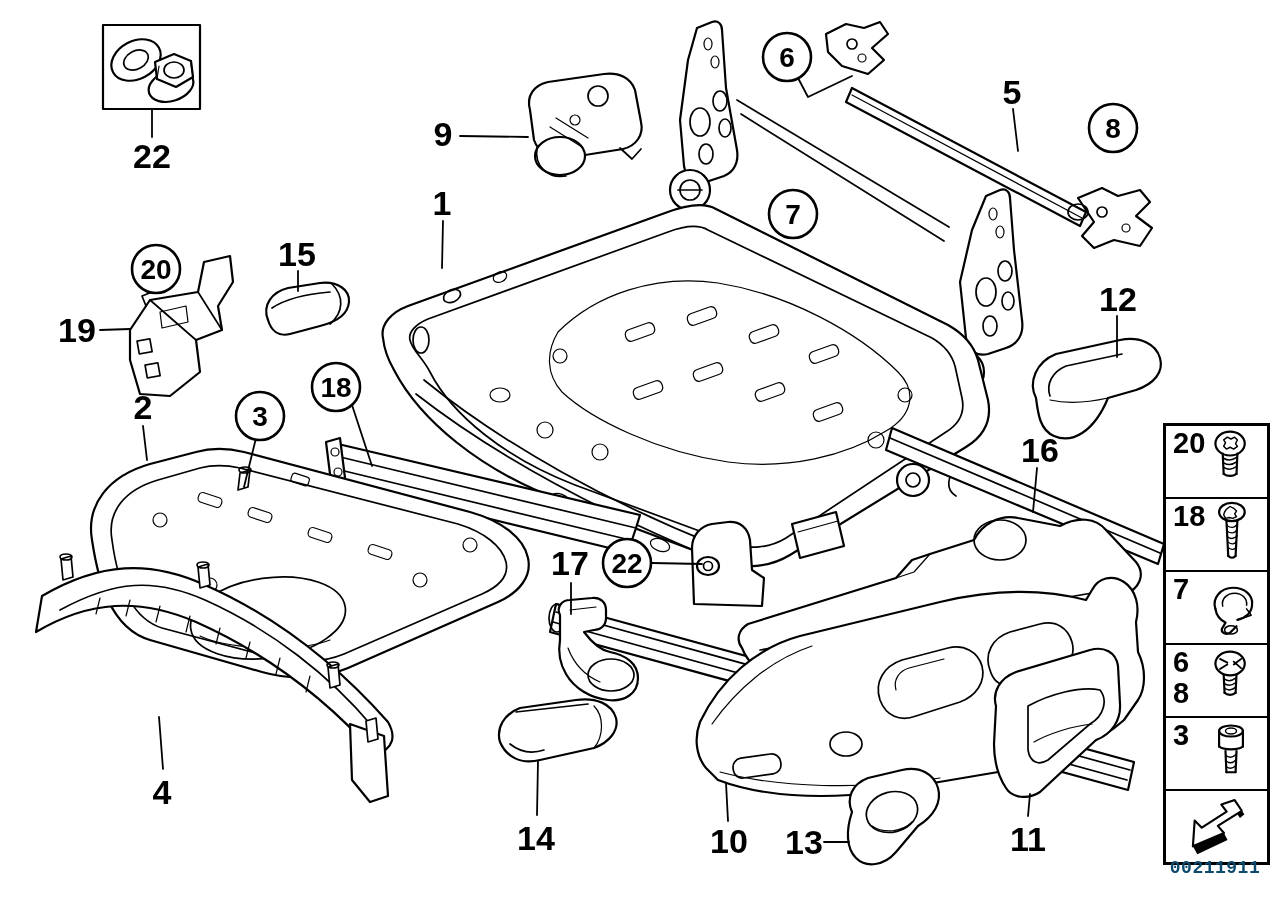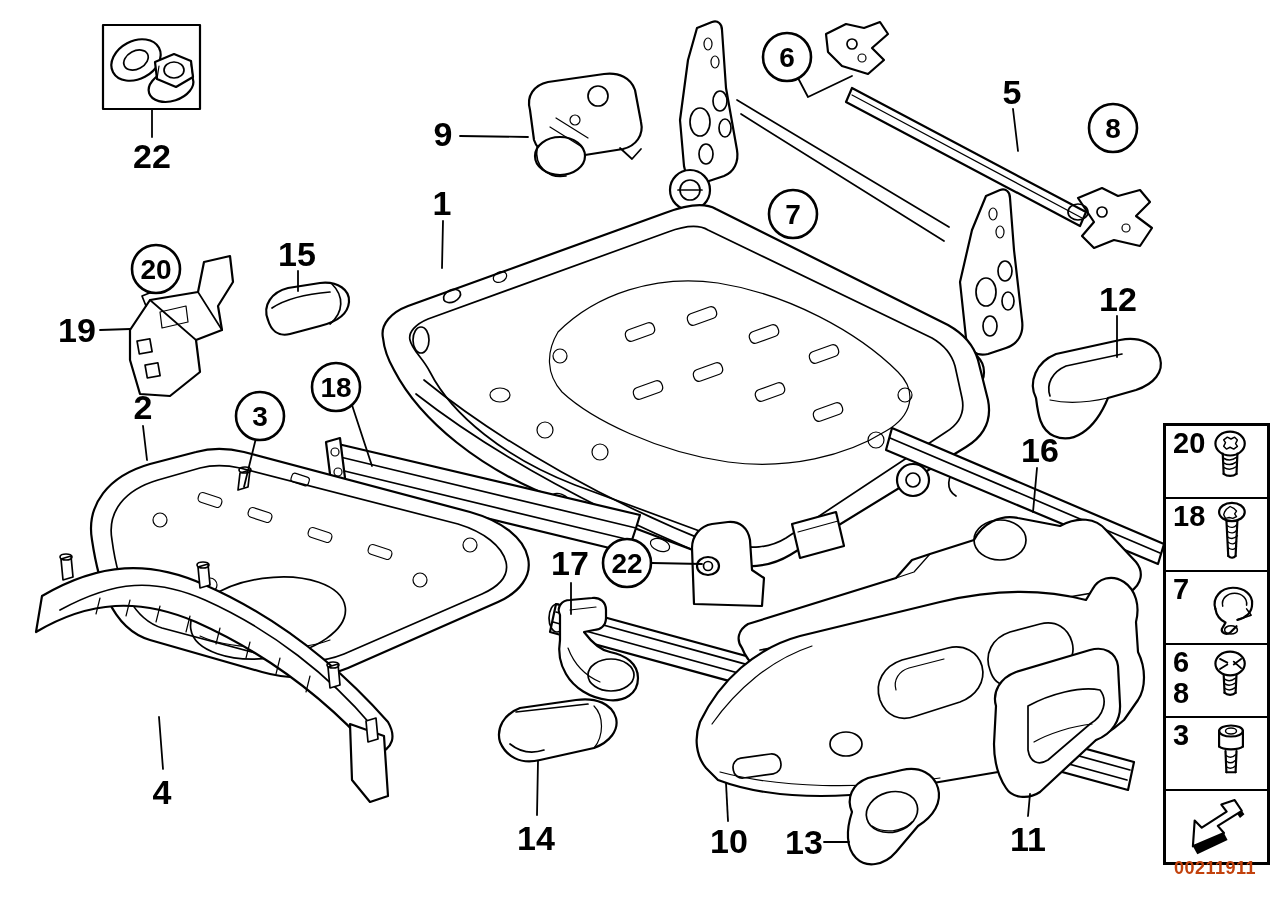--- a/index.html
+++ b/index.html
@@ -23,21 +23,21 @@
   .legend{position:absolute;left:1163px;top:423px;width:101px;height:436px;
           border:3px solid #000;display:flex;flex-direction:column;background:#fff;}
   .legend .cell{position:relative;flex:1 1 0;border-top:2.5px solid #000;}
   .legend .cell:first-child{border-top:none;}
   .legend .nums{position:absolute;left:7px;top:2px;font-weight:bold;font-size:29px;
                 line-height:31px;color:#000;display:flex;flex-direction:column;}
   .legend .nums span{display:block;}
   .legend svg.licon{position:absolute;right:1px;top:2px;width:70px;height:66px;}
   .legend .cell.arrow-cell svg.licon{position:absolute;left:6px;top:2px;width:88px;height:64px;}
   .doc-number{position:absolute;left:1150px;top:858px;width:130px;text-align:center;
-              font-size:18px;font-weight:bold;letter-spacing:.5px;color:#c2410c;}
+              font-size:18px;font-weight:bold;letter-spacing:.5px;color:#0c4a6e;font-family:Liberation Mono, monospace;}
 </style>
 </head>
 <body>
 
 <div class="stage">
 
   <svg class="art" width="1288" height="910" viewBox="0 0 1288 910">
     <defs>
 
       <symbol id="icon-screw-short" viewBox="0 0 60 72">

